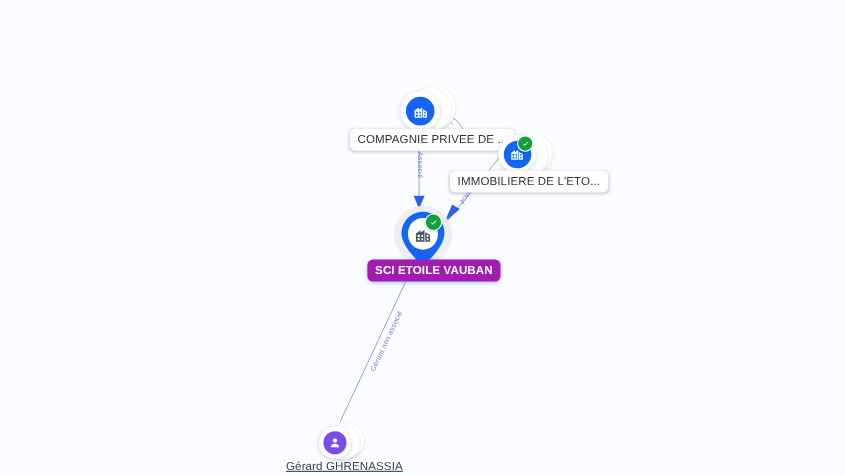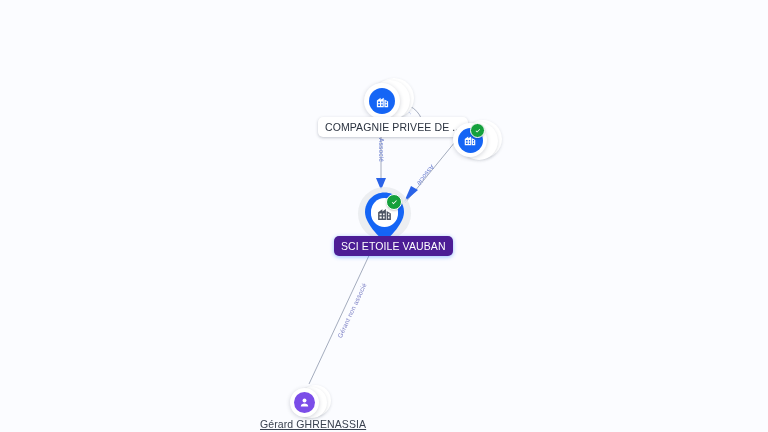--- a/index.html
+++ b/index.html
@@ -35,24 +35,24 @@
     border-radius:5px;
     box-shadow:0 1px 3px rgba(60,70,90,.30);
     color:#2b3340;
     font-size:10.5px;
     line-height:12px;
     padding:4px 7px;
     white-space:nowrap;
     letter-spacing:.1px;
   }
   .nlabel.selected{
-    background:#4c1d95;
+    background:#a21caf;
     color:#ffffff;
     box-shadow:0 1px 4px rgba(26,115,255,.45);
-    font-weight:400;
+    font-weight:700;
   }
   .nlabel.plain{
     background:transparent;
     box-shadow:none;
     color:#3a4250;
     font-size:10.5px;
     padding:2px 3px;
   }
 
   
@@ -149,20 +149,21 @@
           <path fill="#ffffff" d="M3 21V10.2l6-4.2v3.1l5-3.3V21H3zm2-2h3v-2.6H5V19zm0-4.4h3V12H5v2.6zM10 19h2.2v-2.6H10V19zm0-4.4h2.2V12H10v2.6zM15 21V8.6L21 12v9h-6zm2-2h2v-2.6h-2V19zm0-4.4h2V12h-2v2.6z"></path>
         </svg>
       </div>
     </div>
     <div class="badge" style="left:470px;top:123px;width:13px;height:13px;">
       <svg width="8" height="8" viewBox="0 0 24 24" aria-hidden="true">
         <path fill="#ffffff" d="M9.2 16.6 4.8 12.2l1.5-1.5 2.9 2.9 7.5-7.5 1.5 1.5z"></path>
       </svg>
     </div>
   </div>
+  <div class="nlabel" style="left:409px;top:155px;">IMMOBILIERE DE L'ETO...</div>
 
   <div class="node" style="left:0;top:0;">
     <div class="pin-halo" style="left:358px;top:187px;width:53px;height:53px;"></div>
     <div class="pin-wrap" style="left:363px;top:191px;">
       <svg width="43" height="52" viewBox="0 0 43 52" aria-hidden="true">
         <path d="M21.5 1.5C10.8 1.5 2 10.2 2 21c0 13.6 19.5 29.5 19.5 29.5S41 34.6 41 21C41 10.2 32.2 1.5 21.5 1.5z" fill="#1565f5"></path>
         <circle cx="21.5" cy="20.5" r="13.4" fill="#ffffff"></circle>
       </svg>
     </div>
     <div class="pin-inner" style="left:371px;top:200px;width:27px;height:27px;">

